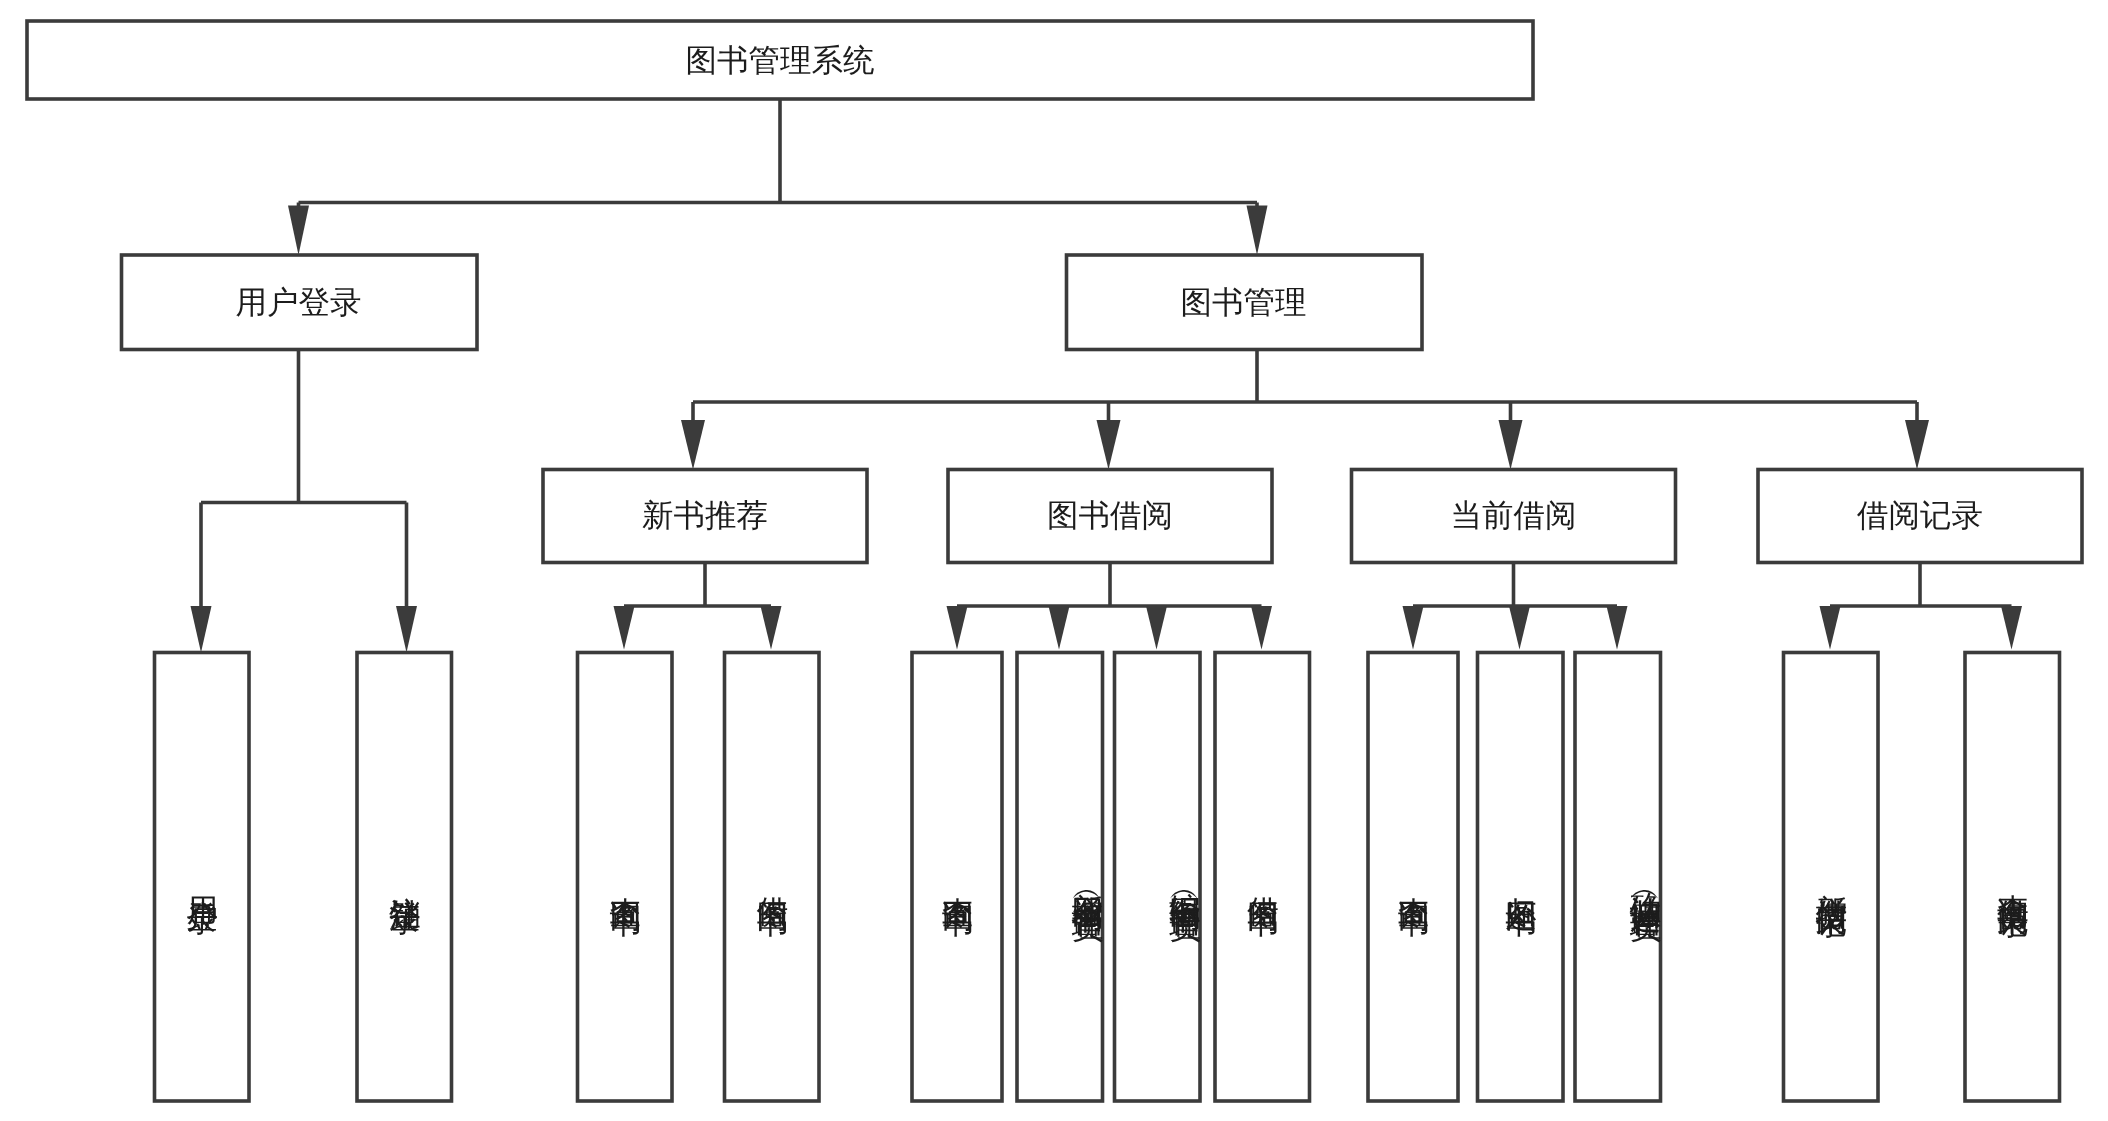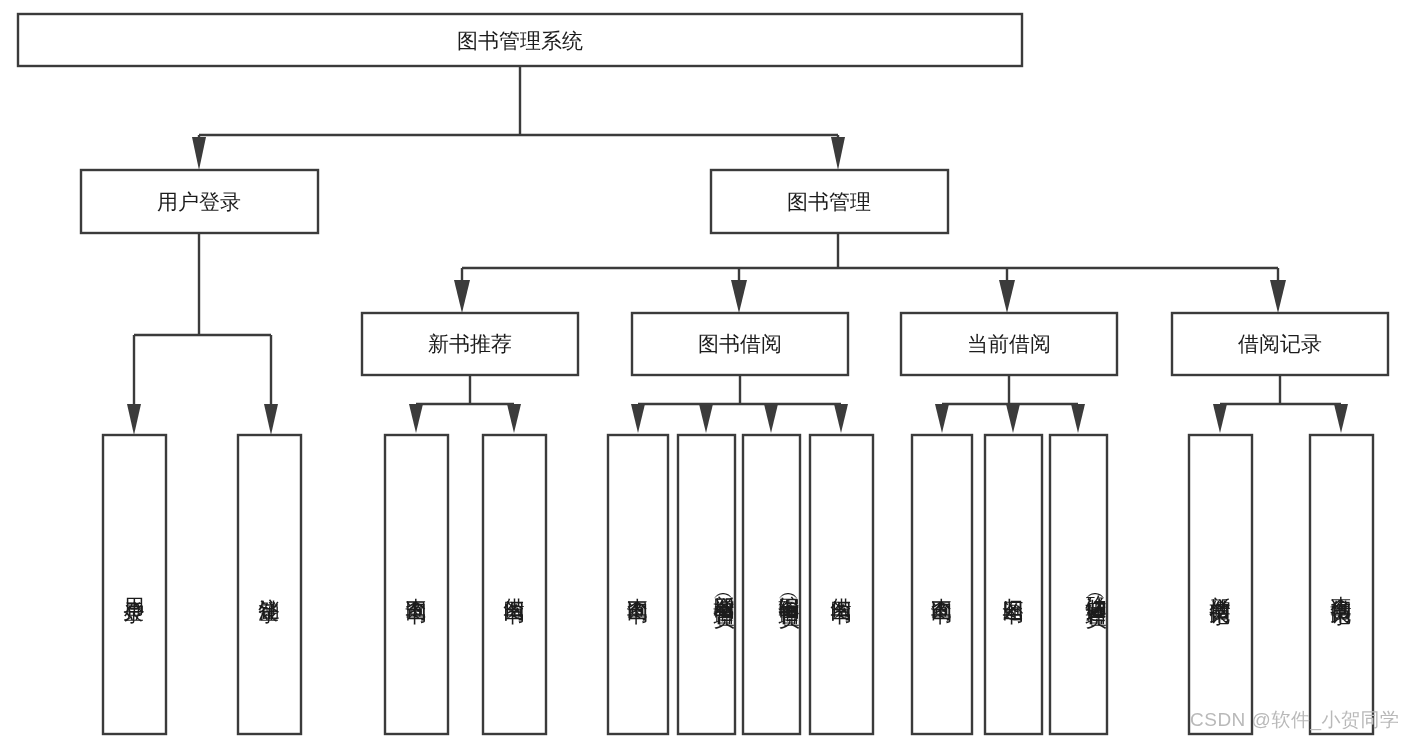--- a/index.html
+++ b/index.html
@@ -208,15 +208,14 @@
   <div class="node-label-v" style="left:912px; top:435px; width:60px; height:299px;">查询图书</div>
 
   <div class="node-label-v" style="left:985px; top:435px; width:57px; height:299px;">归还图书</div>
 
   <div class="node-label-v" style="left:1050px; top:437px; width:57px; height:299px; align-items:flex-start;">确认归还（管理员）</div>
 
   <div class="node-label-v" style="left:1189px; top:435px; width:63px; height:299px;">新增借阅记录</div>
 
   <div class="node-label-v" style="left:1310px; top:435px; width:63px; height:299px;">查询借阅记录</div>
 
-  <div class="watermark" style="left:1190px; top:707px;">CSDN @软件_小贺同学</div>
 
 </div>
 
 </body></html>

